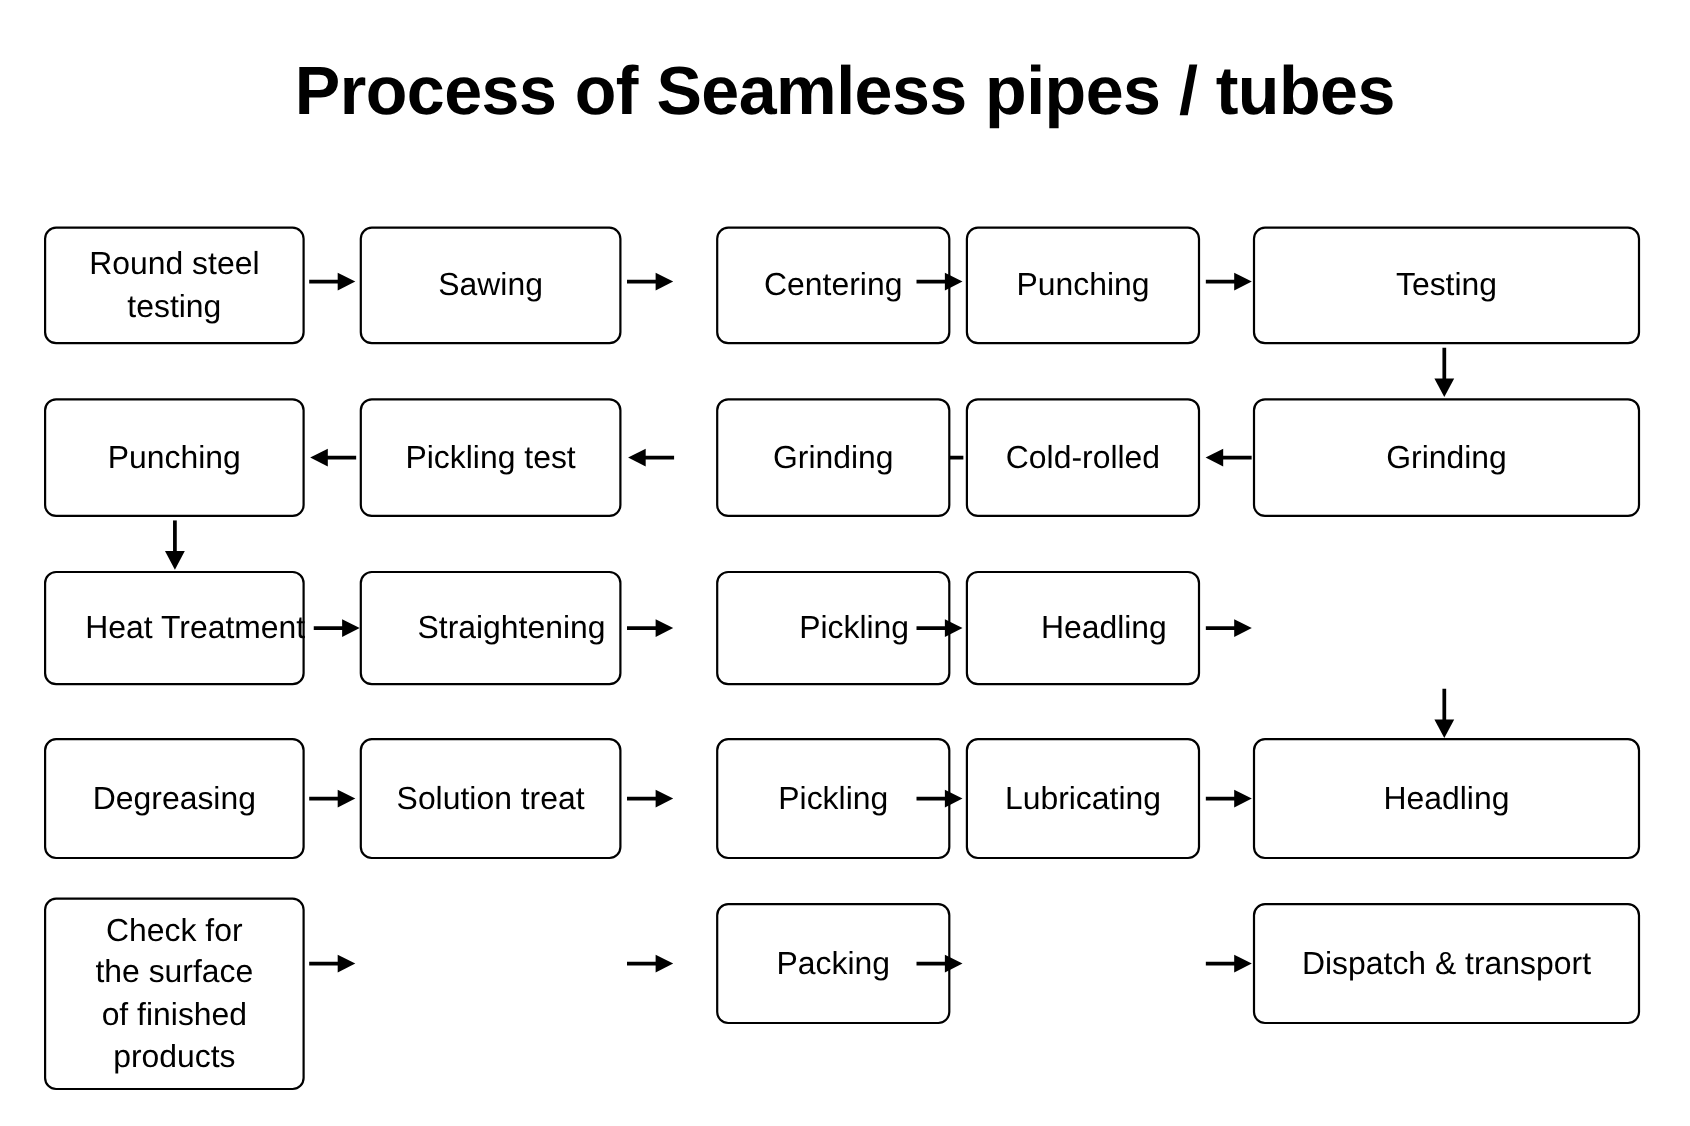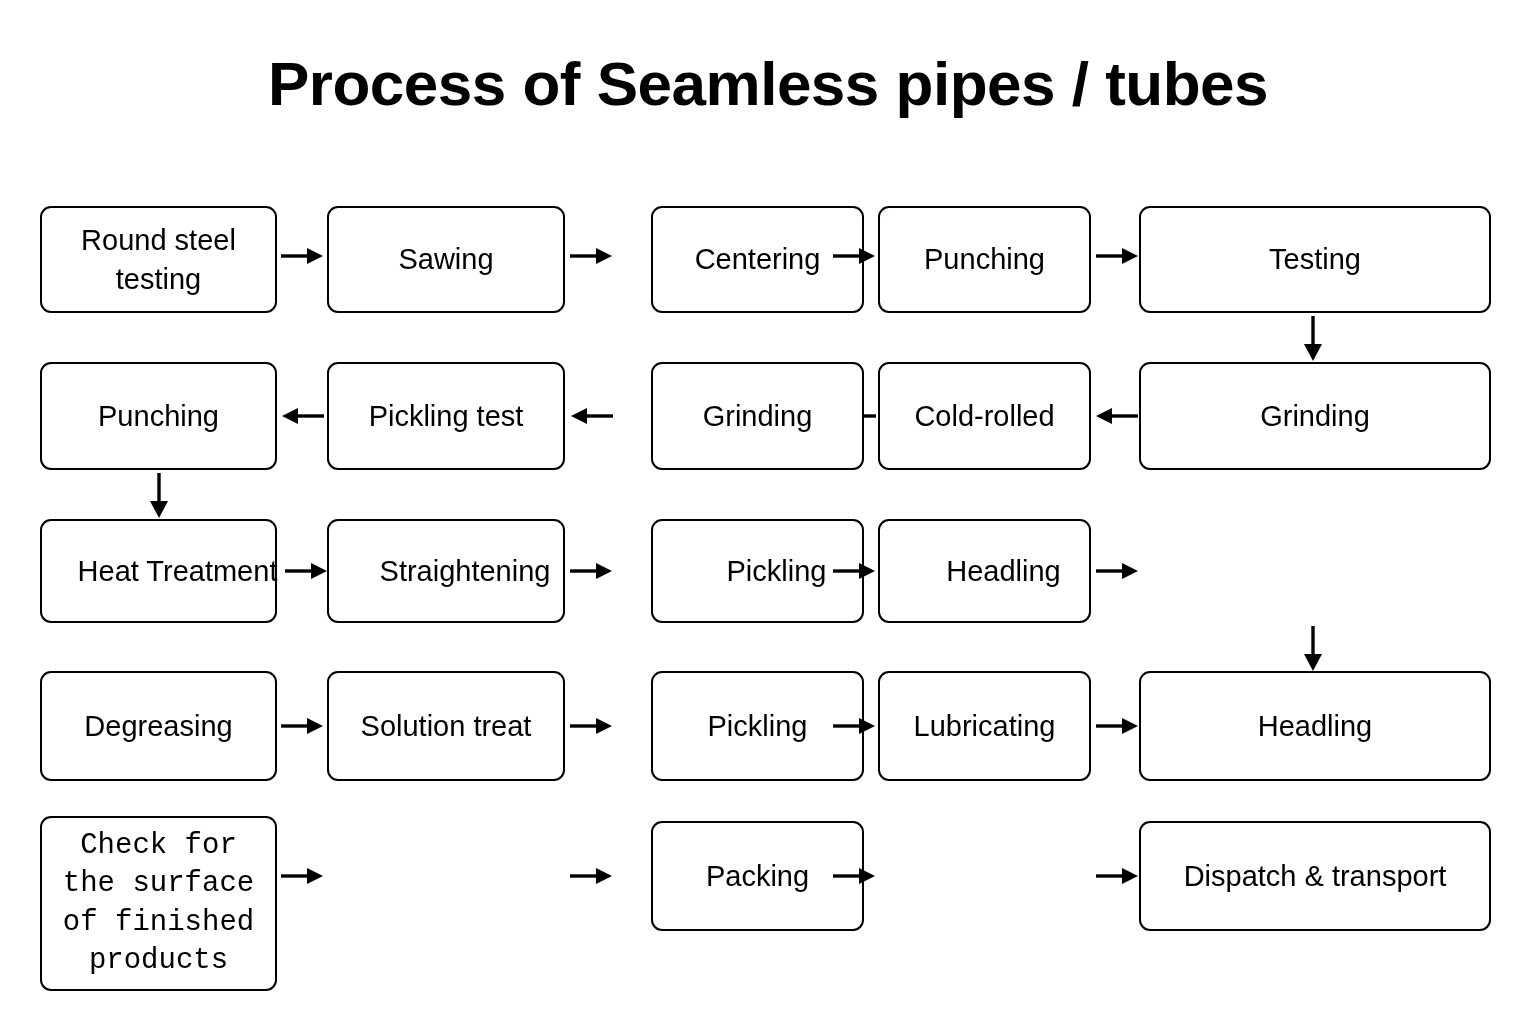--- a/index.html
+++ b/index.html
@@ -56,21 +56,21 @@
   .c3 { left: 615px; width: 213px; margin-left: 36px; }
   .c4 { left: 878px; width: 213px; }
   .c5 { left: 1139px; width: 352px; }
 
   
   .r1 { top: 190px; height: 107px; }
   .r2 { top: 346px; height: 108px; }
   .r3 { top: 503px; height: 104px; padding-left: 42px; }
   .r4 { top: 655px; height: 110px; }
   .r5 { top: 805px; height: 110px; }
-  .r5tall { top: 800px; height: 175px; font-family: Liberation Mono, monospace; }
+  .r5tall { top: 800px; height: 175px; }
 
   .node.overflow-text {
     overflow: visible;
     white-space: nowrap;
   }
 
   .arrow {
     position: absolute;
   }
   .arrow svg { display: block; }

